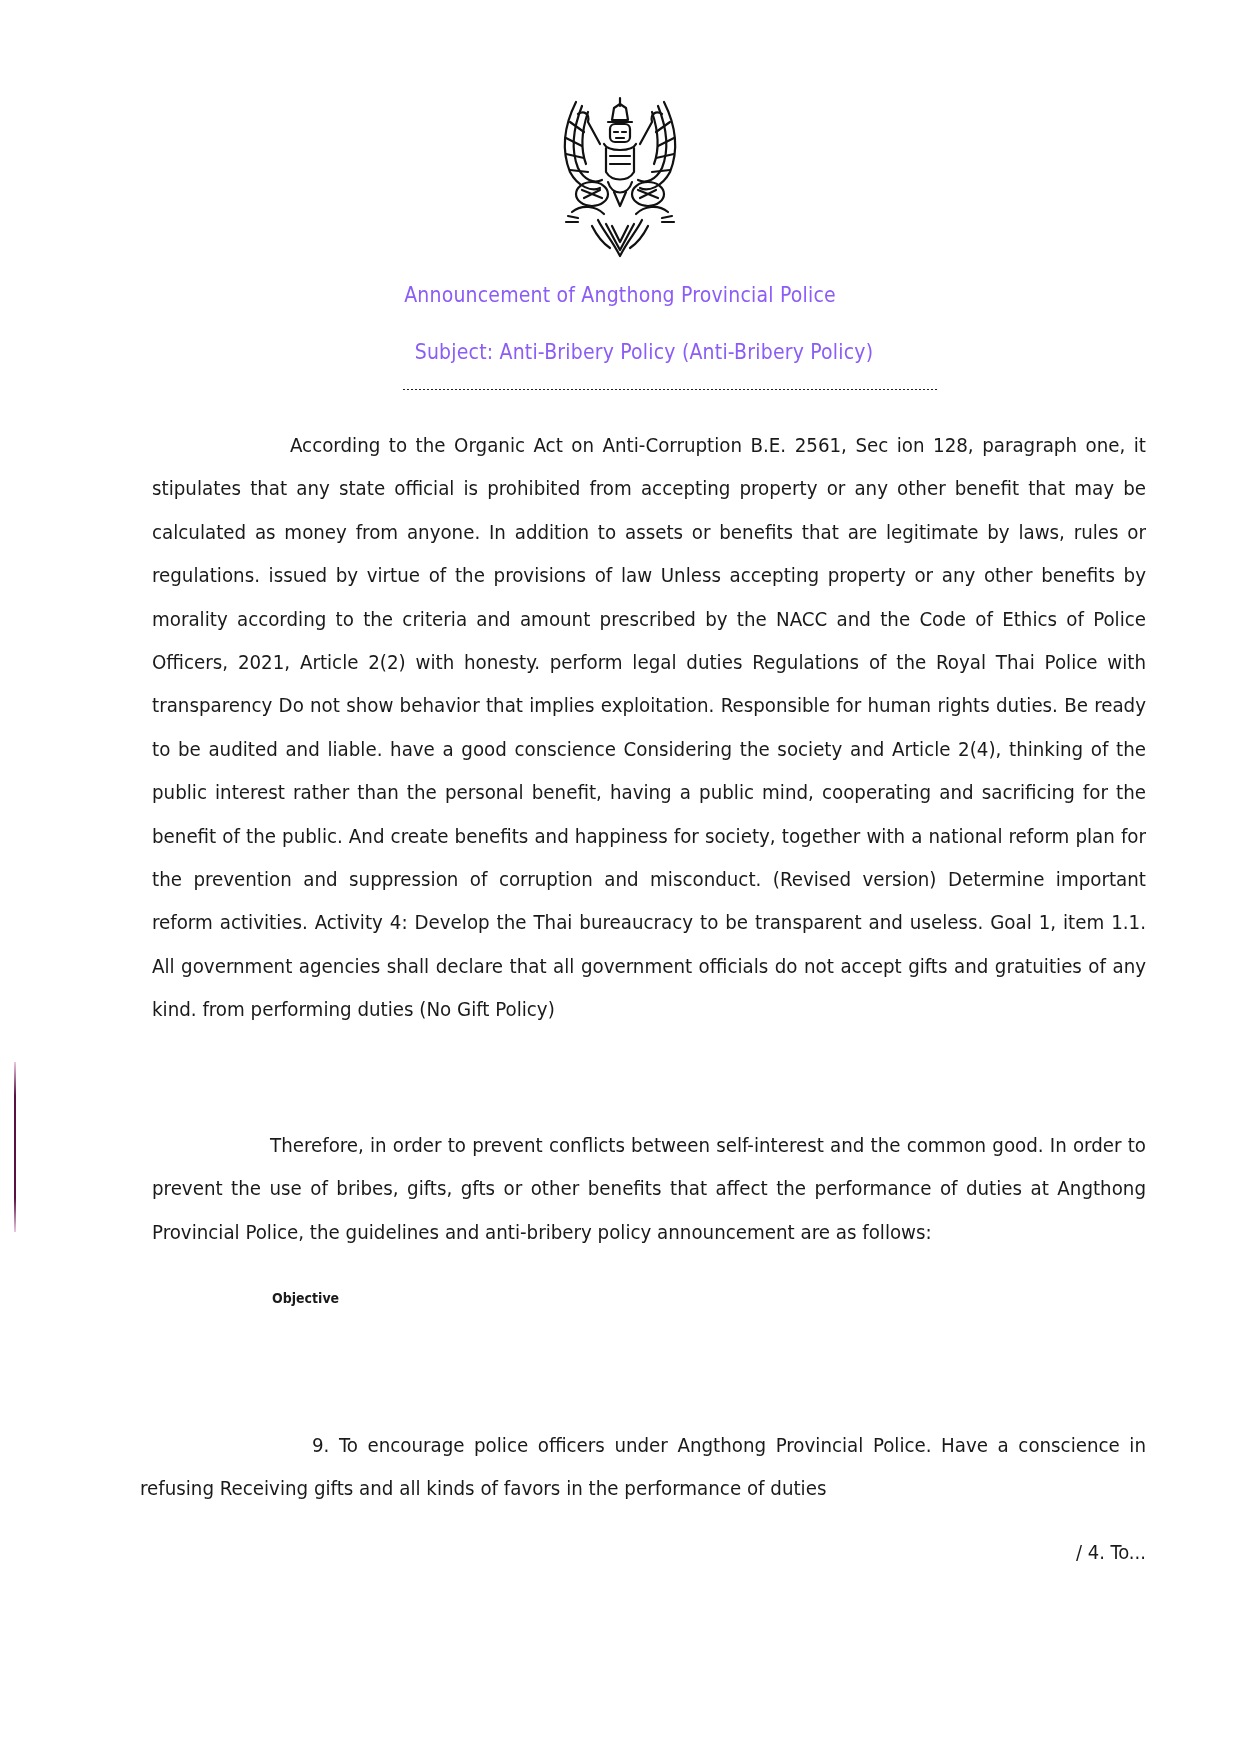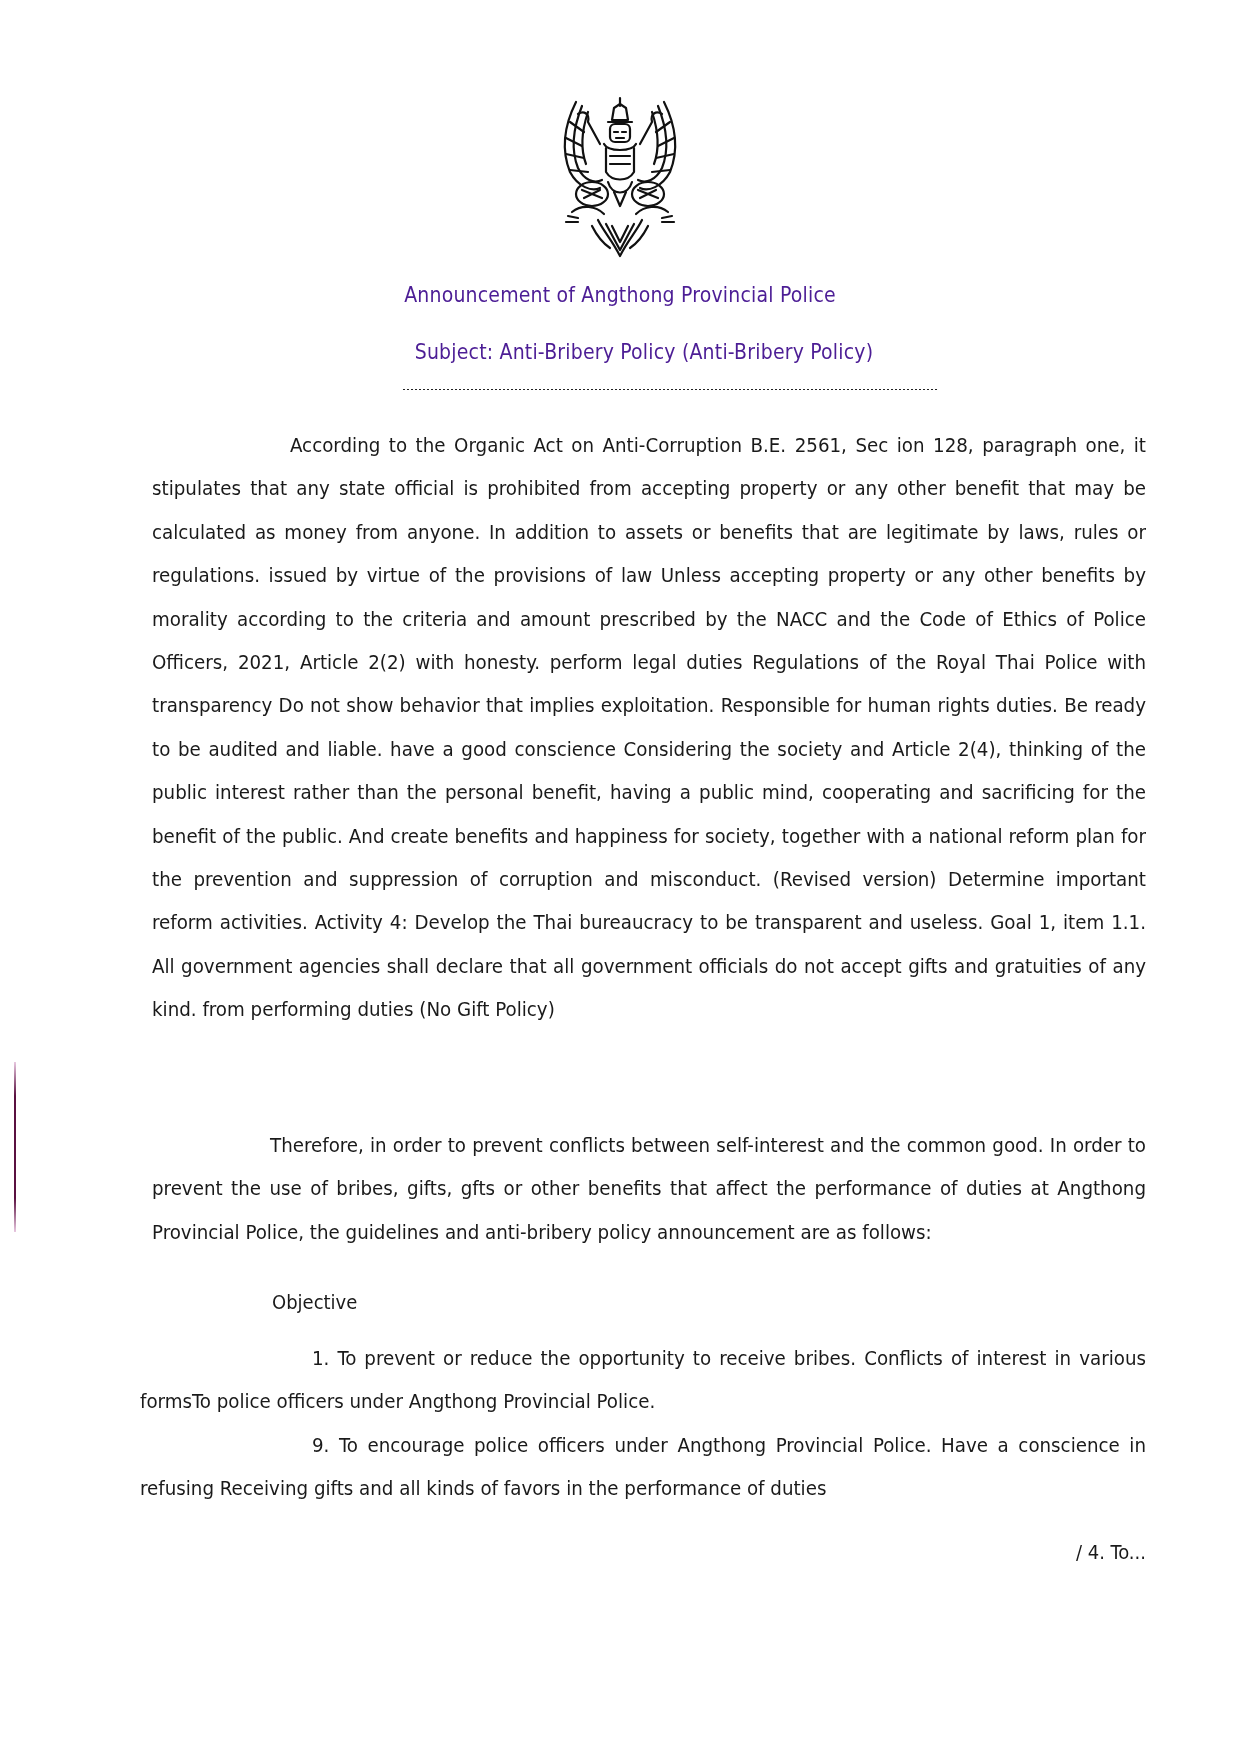--- a/index.html
+++ b/index.html
@@ -9,40 +9,40 @@
     color: #1a1a1a;
   }
   .page { position: absolute; inset: 0; }
   .edge-mark {
     position: absolute; left: 14px; top: 1062px; width: 2px; height: 170px;
     background: linear-gradient(#e8c8e0, #5a1040 20%, #5a1040 80%, #e8c8e0);
   }
   .emblem { position: absolute; left: 548px; top: 92px; width: 144px; height: 172px; }
   .title, .subject {
     position: absolute; left: 0; width: 1240px; text-align: center;
-    font-size: 21px; letter-spacing: 0.2px; color: #4c1d95;
+    font-size: 21px; letter-spacing: 0.2px; color: #8b5cf6;
   }
   .title { top: 283px; }
   .subject { top: 340px; margin-left: 24px; }
   .dotline {
     position: absolute; left: 402px; top: 388px; width: 536px; height: 3px;
     background-image: radial-gradient(circle, #222 0.9px, transparent 1.1px);
     background-size: 4px 3px; background-repeat: repeat-x;
   }
   .para {
     position: absolute; left: 152px; width: 994px;
     font-size: 20.3px; line-height: 43.4px; text-align: justify;
     text-indent: 138px; color: #1a1a1a;
     font-stretch: condensed;
   }
   .p1 { top: 424px; }
   .p2 { top: 1124px; text-indent: 118px; }
   .obj-heading {
     position: absolute; left: 272px; top: 1290px;
-    font-size: 20px; font-weight: normal;
+    font-size: 14px; font-weight: bold;
   }
   .obj {
     position: absolute; left: 140px; width: 1006px;
     font-size: 20.3px; line-height: 43.4px; text-align: justify;
     text-indent: 172px;
   }
   .o1 { top: 1337px; }
   .o2 { top: 1424px; }
   .o3 { top: 1511px; }
   .cont {
@@ -104,17 +104,16 @@
   </svg>
 
   <div class="title">Announcement  of Angthong Provincial Police</div>
   <div class="subject">Subject: Anti-Bribery Policy (Anti-Bribery Policy)</div>
   <div class="dotline"></div>
 
   <div class="para p1">According to the Organic Act on Anti-Corruption B.E. 2561, Sec ion 128, paragraph one, it stipulates that any state official is prohibited from accepting property or any other benefit that may be calculated as money from anyone. In addition to assets or benefits that are legitimate by laws, rules or regulations. issued by virtue of the provisions of law Unless accepting property or any other benefits by morality according to the criteria and amount prescribed by the NACC and the Code of Ethics of Police Officers, 2021, Article 2(2) with honesty. perform legal duties Regulations of the Royal Thai Police with transparency Do not show behavior that implies exploitation. Responsible for human rights duties. Be ready to be audited and liable. have a good conscience Considering the society and Article 2(4), thinking of the public interest rather than the personal benefit, having a public mind, cooperating and sacrificing for the benefit of the public. And create benefits and happiness for society, together with a national reform plan for the prevention and suppression of corruption and misconduct. (Revised version) Determine important reform activities. Activity 4: Develop the Thai bureaucracy to be transparent and useless. Goal 1, item 1.1. All government agencies shall declare that all government officials do not accept gifts and gratuities of any kind. from performing duties (No Gift Policy)</div>
   <div class="para p2">Therefore, in order to prevent conflicts between self-interest and the common good. In order to prevent the use of bribes, gifts, gfts or other benefits that affect the performance of duties at Angthong Provincial Police, the guidelines and anti-bribery policy announcement are as follows:</div>
 
   <div class="obj-heading">Objective</div>
-  <div class="obj o1">1. To prevent or reduce the opportunity to receive bribes. Conflicts of interest in various formsTo police officers under Angthong Provincial Police.</div>
   <div class="obj o2">9. To encourage police officers under Angthong Provincial Police. Have a conscience in refusing Receiving gifts and all kinds of favors in the performance of duties</div>
 
   <div class="cont">/ 4. To...</div>
 </div>
 
 </body></html>

